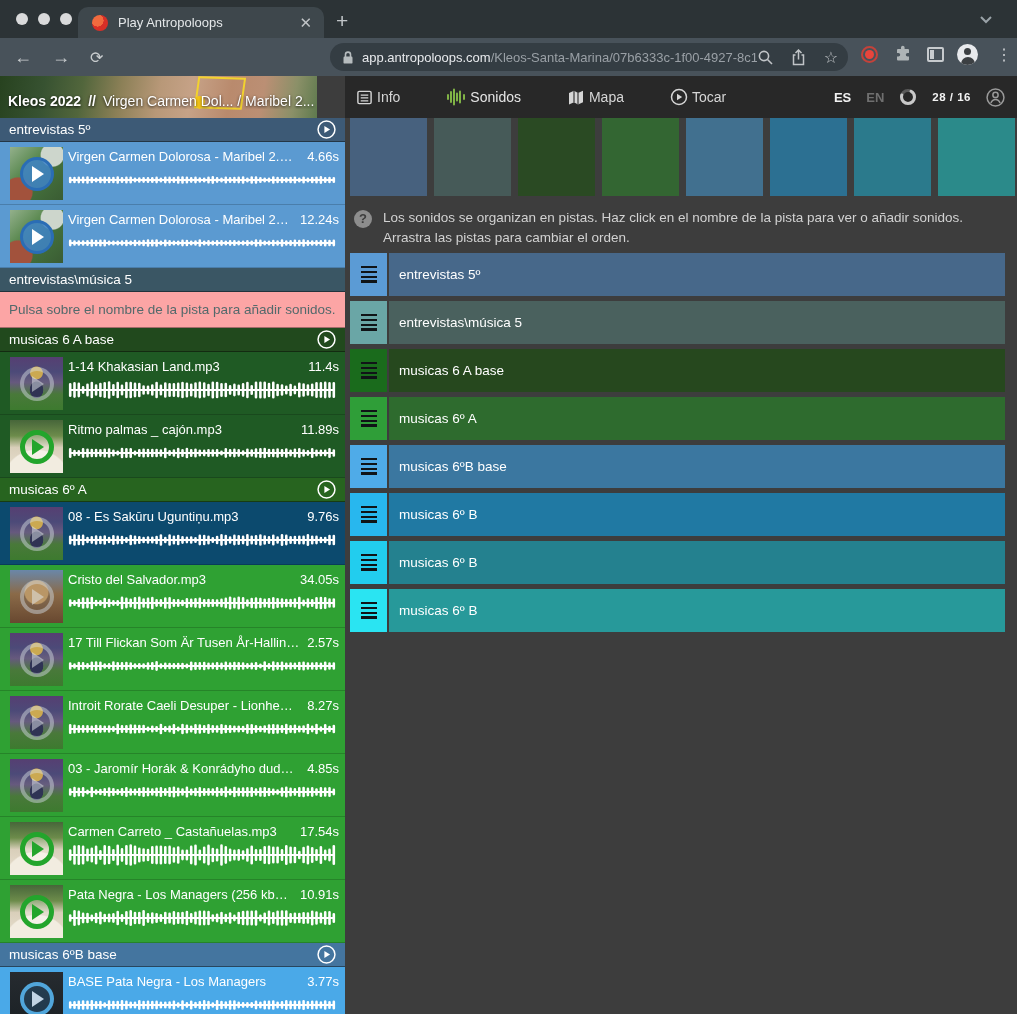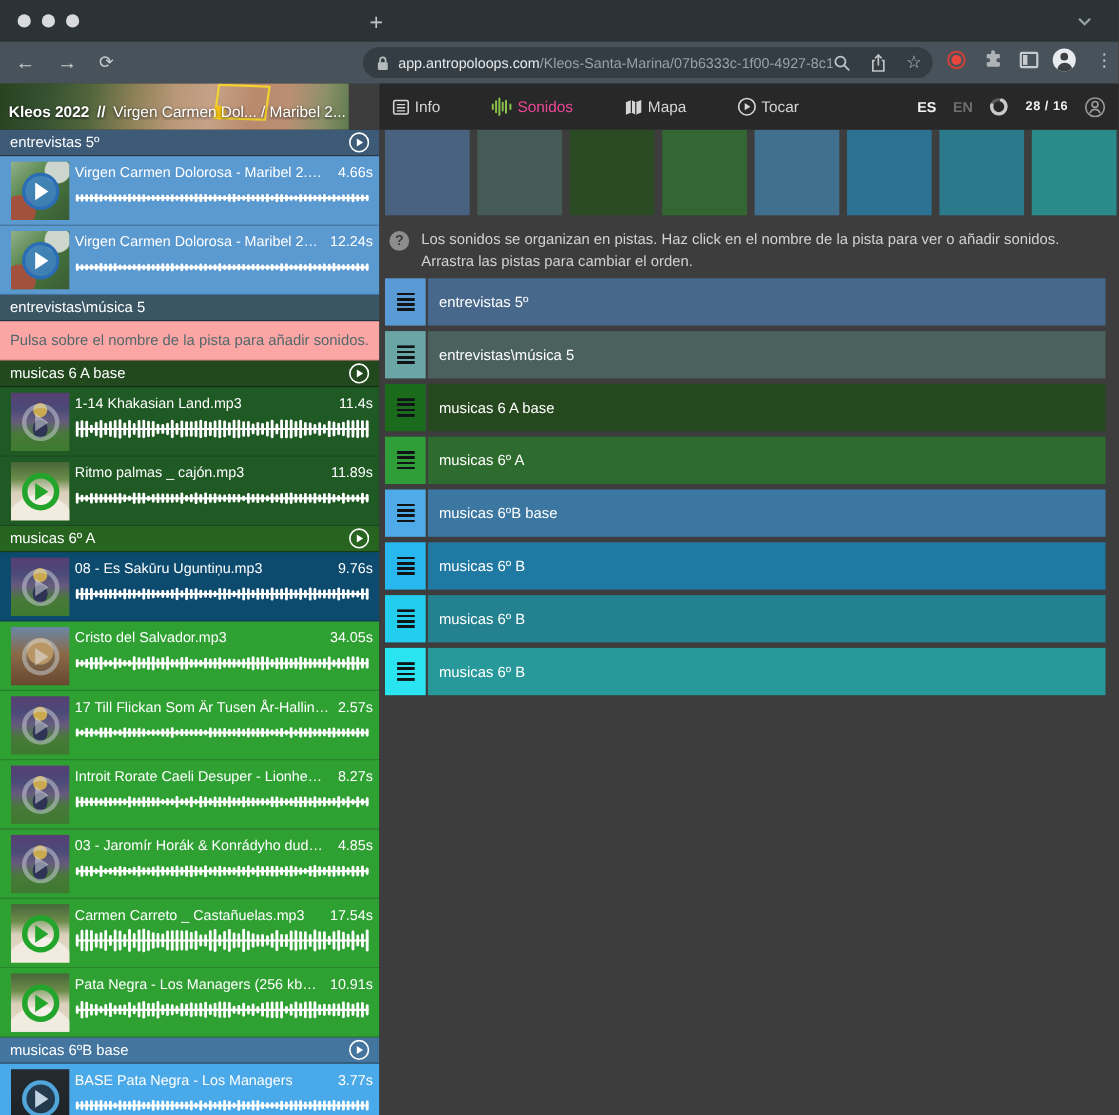--- a/index.html
+++ b/index.html
@@ -49,21 +49,21 @@
     background:linear-gradient(100deg,#27421f 0%,#375231 14%,#52663c 26%,#8c8057 38%,#b89878 50%,#c6a287 60%,#b98a6d 72%,#bb8f74 82%,#8b9068 92%,#5f7a4e 100%); }
   .geo-box { position:absolute; left:196px; top:1px; width:48px; height:32px; border:2px solid #f2d22e; transform:skewX(-6deg) rotate(2deg); }
   .geo-pin { position:absolute; left:194px; top:20px; width:11px; height:11px; border-radius:50% 50% 50% 0; transform:rotate(-45deg); background:#f5c518; }
   .breadcrumb { position:absolute; left:8px; bottom:9px; width:335px; color:#fff; font-size:14px; white-space:nowrap; overflow:hidden;
     text-shadow:0 1px 3px rgba(0,0,0,.85); }
   .breadcrumb b { font-weight:bold; }
   .breadcrumb .sep { margin:0 7px; font-weight:bold; }
   .appnav { position:absolute; left:345px; top:0; right:0; height:42px; background:#282828;
     display:flex; align-items:center; padding-left:11px; }
   .nav-item { display:flex; align-items:center; gap:4px; margin-right:46px; font-size:14px; color:#d6d6d6; cursor:default; }
-  .nav-item.active { color:#ec4899; }
+  .nav-item.active { color:#e5e5e5; }
   .nav-right { margin-left:auto; display:flex; align-items:center; gap:15px; padding-right:12px; }
   .lang-es { color:#f2f2f2; font-size:13px; font-weight:bold; }
   .lang-en { color:#6f6f6f; font-size:13px; font-weight:bold; }
   .counter { color:#f2f2f2; font-size:11.5px; font-weight:bold; letter-spacing:.5px;text-align:center; }
   
   .sidebar { position:absolute; left:0; top:118px; width:345px; height:896px; overflow:hidden; background:#2b3438; }
   .section-header { height:24px; display:flex; align-items:center; padding:0 9px; color:#fff; font-size:13.5px;
     border-bottom:1px solid rgba(0,0,0,.4); }
   .section-header .sname { flex:1; white-space:nowrap; overflow:hidden; }
   .empty-hint { height:36px; display:flex; align-items:center; padding:0 9px; font-size:13.5px; color:#53696b;
@@ -112,20 +112,25 @@
     color:#fff; font-size:13.5px; white-space:nowrap; overflow:hidden; }
   svg { display:block; }
 </style>
 </head>
 <body>
 
 <div class="tabstrip">
   <span class="traffic t1"></span>
   <span class="traffic t2"></span>
   <span class="traffic t3"></span>
+  <div class="tab">
+    <span class="favicon"></span>
+    <span class="tab-title">Play Antropoloops</span>
+    <span class="tab-close">✕</span>
+  </div>
   <span class="newtab">+</span>
   <span class="tabchevron">
     <svg width="12" height="8" viewBox="0 0 12 8">
         <path d="M1 1l5 5 5-5" stroke="#9aa3a8" stroke-width="2" fill="none"></path>
       </svg>
   </span>
 </div>
 <div class="toolbar">
   <span class="navbtn back">←</span>
   <span class="navbtn fwd">→</span>

